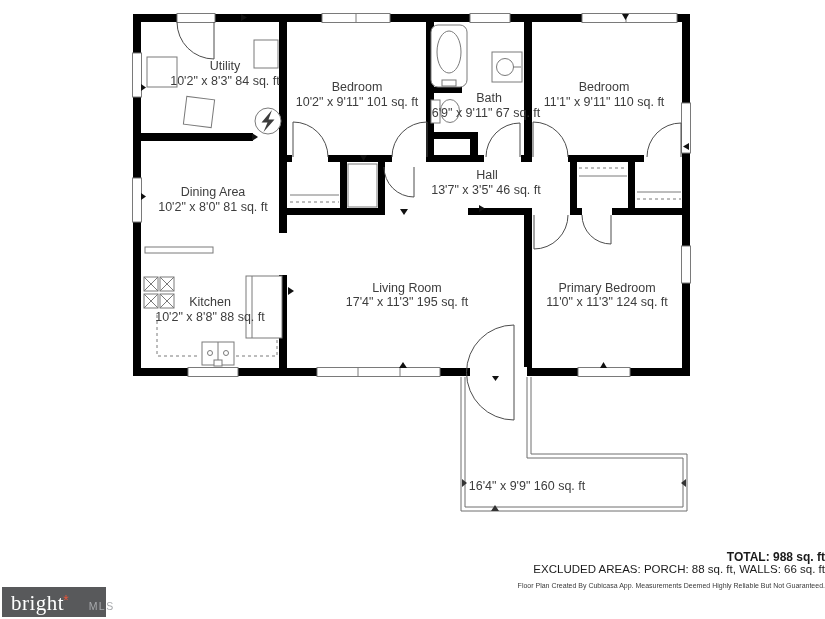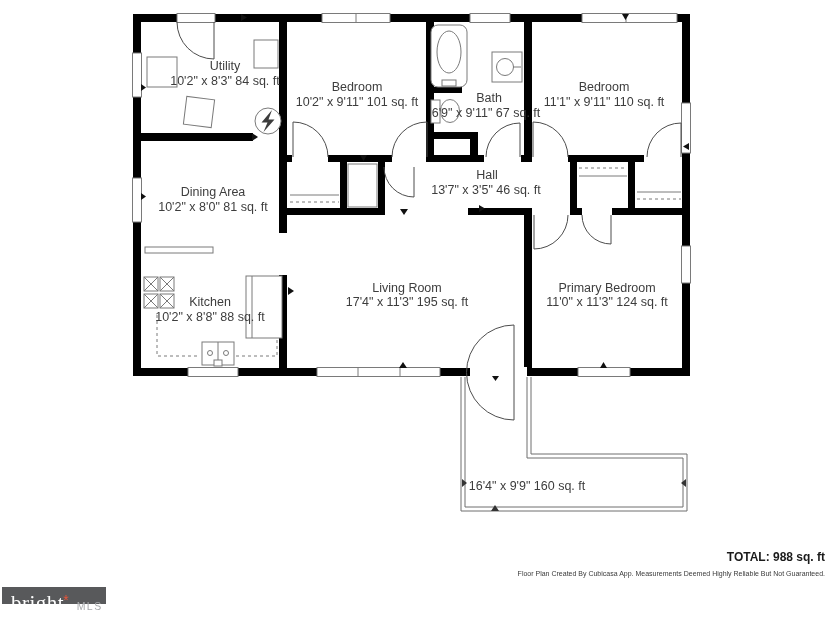--- a/index.html
+++ b/index.html
@@ -15,26 +15,26 @@
   .arc{fill:none;stroke:#4d4d4d;stroke-width:1;}
   .tick{fill:#111;}
   .ptick{fill:#333;}
   .porchline{fill:none;stroke:var(--porch_line,#6e6e6e);stroke-width:1;}
   .bolt{fill:#3c3c3c;}
   .summary{position:absolute;left:0;top:551px;width:825px;text-align:right;color:#1b1b1b;}
   .summary .total{font-size:12px;font-weight:bold;line-height:12px;}
   .summary .floor{font-size:11.5px;line-height:12px;}
   .summary .excluded{font-size:11.5px;line-height:12px;}
   .summary .disclaimer{font-size:7px;line-height:8px;margin-top:7px;color:#3a3a3a;}
-  .logo{position:absolute;left:2px;top:587px;width:104px;height:17px;background:var(--logo_bg,#58595b);
+  .logo{position:absolute;left:2px;top:587px;width:104px;height:30px;background:var(--logo_bg,#58595b);
         display:flex;align-items:baseline;padding-left:9px;box-sizing:border-box;}
   .logo .brand{font-family:"Liberation Serif",serif;font-size:21px;color:var(--logo_text,#fff);
         letter-spacing:0.5px;line-height:32px;}
   .logo .star{color:var(--logo_star,#e8553a);font-size:14px;margin-left:-1px;position:relative;top:-5px;}
-  .logo .mls{color:var(--logo_mls,#a7a9ac);font-size:10.5px;letter-spacing:1.5px;margin-left:8px;}
+  .logo .mls{color:var(--logo_mls,#a7a9ac);font-size:10.5px;letter-spacing:1.5px;margin-left:20px;}
 </style>
 </head>
 <body>
 
 <div class="page">
 
   <svg width="825" height="619" viewBox="0 0 825 619">
 
     <g>
       <rect class="wall" x="133" y="14" width="557" height="8"></rect>
@@ -230,20 +230,21 @@
       <text x="407" y="306">17'4" x 11'3" 195 sq. ft</text>
       <text x="607" y="292">Primary Bedroom</text>
       <text x="607" y="306">11'0" x 11'3" 124 sq. ft</text>
       <text x="527" y="490">16'4" x 9'9" 160 sq. ft</text>
     </g>
   </svg>
 
   
   <div class="summary">
     <div class="total">TOTAL: 988 sq. ft</div>
+    <div class="excluded">EXCLUDED AREAS: PORCH: 88 sq. ft, WALLS: 66 sq. ft</div>
     <div class="disclaimer">Floor Plan Created By Cubicasa App. Measurements Deemed Highly Reliable But Not Guaranteed.</div>
   </div>
 
   
   <div class="logo">
     <span class="brand">bright</span>
       <span class="star">*</span>
       <span class="mls">MLS</span>
   </div>
 

